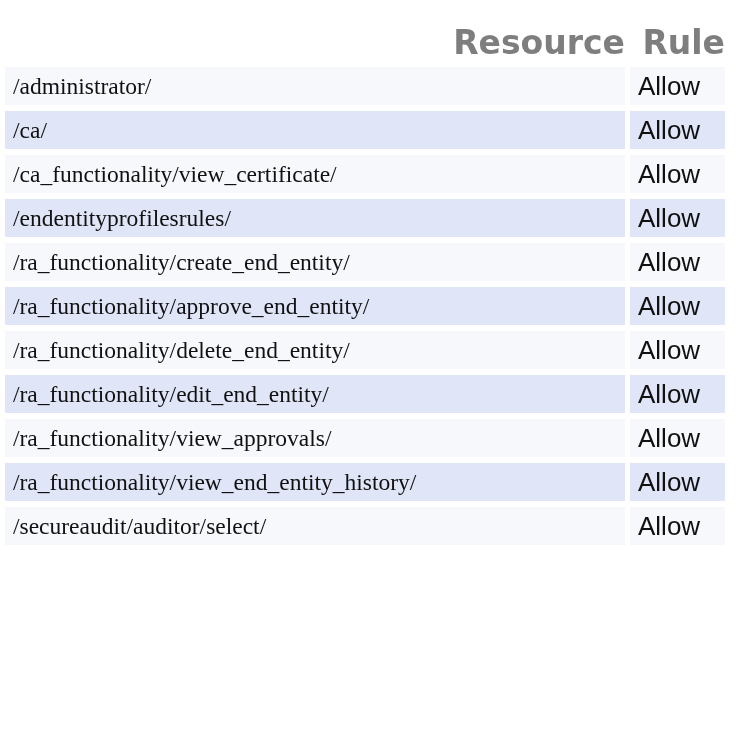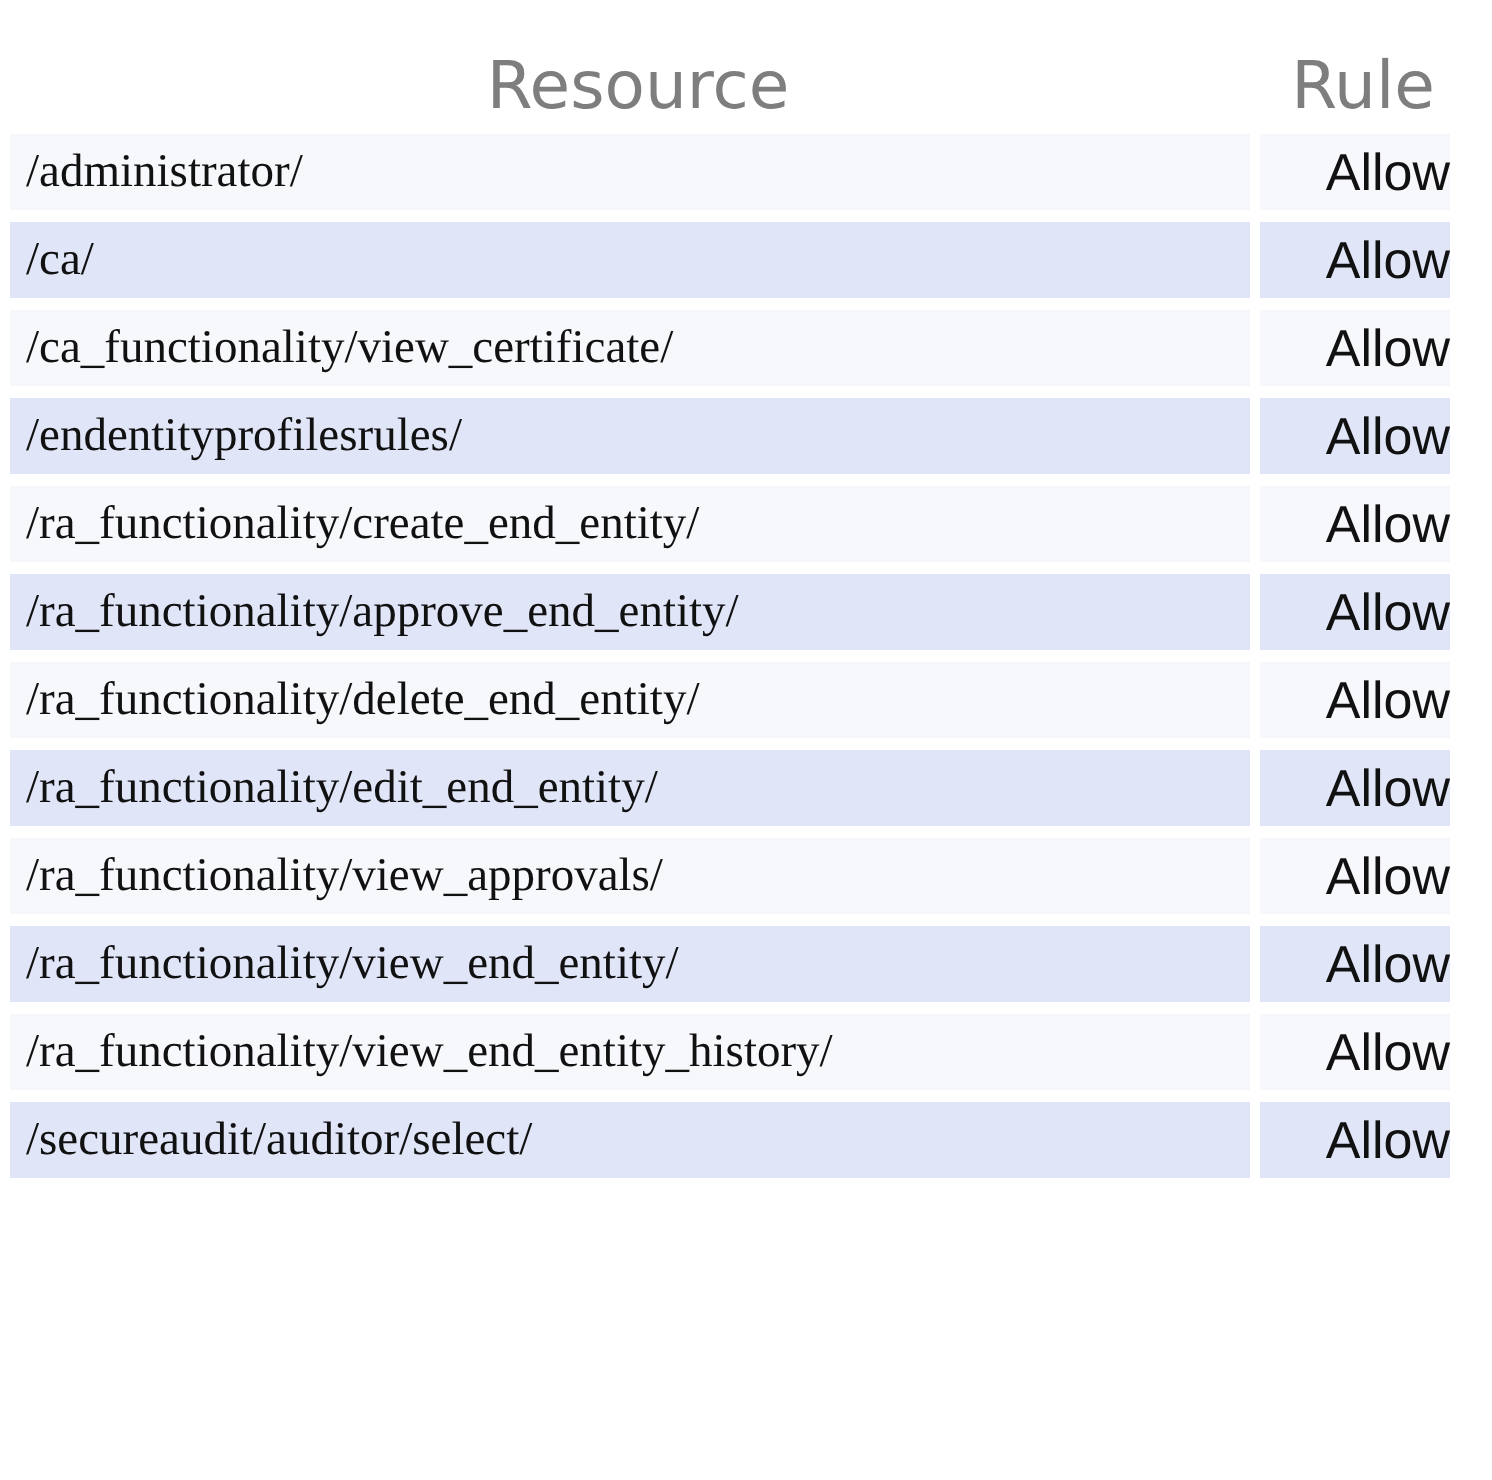--- a/index.html
+++ b/index.html
@@ -24,23 +24,23 @@
     border-collapse: separate;
     border-spacing: 5px 6px;
     margin-top: 19px;
     margin-left: 0;
     table-layout: fixed;
     width: 730px;
   }
   col.col-resource { width: 620px; }
   col.col-rule     { width: 95px;  }
   thead th {
-    text-align: center;
+    text-align: right;
     font-family: "DejaVu Sans", sans-serif;
-    font-weight: normal;
+    font-weight: bold;
     font-size: 33px;
     line-height: 36px;
     color: var(--header-text);
     height: 36px;
     padding: 0 0 0 8px;
     vertical-align: middle;
     white-space: nowrap;
     background: transparent;
   }
   tbody td {
@@ -54,21 +54,20 @@
   tbody tr:nth-child(even) td { background: var(--row-shaded); }
   td.cell-resource {
     font-family: Liberation Serif, serif;
     font-size: 23.5px;
     color: var(--cell-text);
   }
   td.cell-rule {
     font-family: "Liberation Sans", sans-serif;
     font-size: 26px;
     color: var(--cell-text);
-    text-align: right;
   }
 </style>
 </head>
 <body>
 
 <table class="access-rules">
   <colgroup>
     <col class="col-resource">
     <col class="col-rule">
   </colgroup>
@@ -109,24 +108,20 @@
     </tr>
     <tr>
       <td class="cell-resource">/ra_functionality/edit_end_entity/</td>
       <td class="cell-rule">Allow</td>
     </tr>
     <tr>
       <td class="cell-resource">/ra_functionality/view_approvals/</td>
       <td class="cell-rule">Allow</td>
     </tr>
     <tr>
-      <td class="cell-resource">/ra_functionality/view_end_entity/</td>
-      <td class="cell-rule">Allow</td>
-    </tr>
-    <tr>
       <td class="cell-resource">/ra_functionality/view_end_entity_history/</td>
       <td class="cell-rule">Allow</td>
     </tr>
     <tr>
       <td class="cell-resource">/secureaudit/auditor/select/</td>
       <td class="cell-rule">Allow</td>
     </tr>
   </tbody>
 </table>
 

